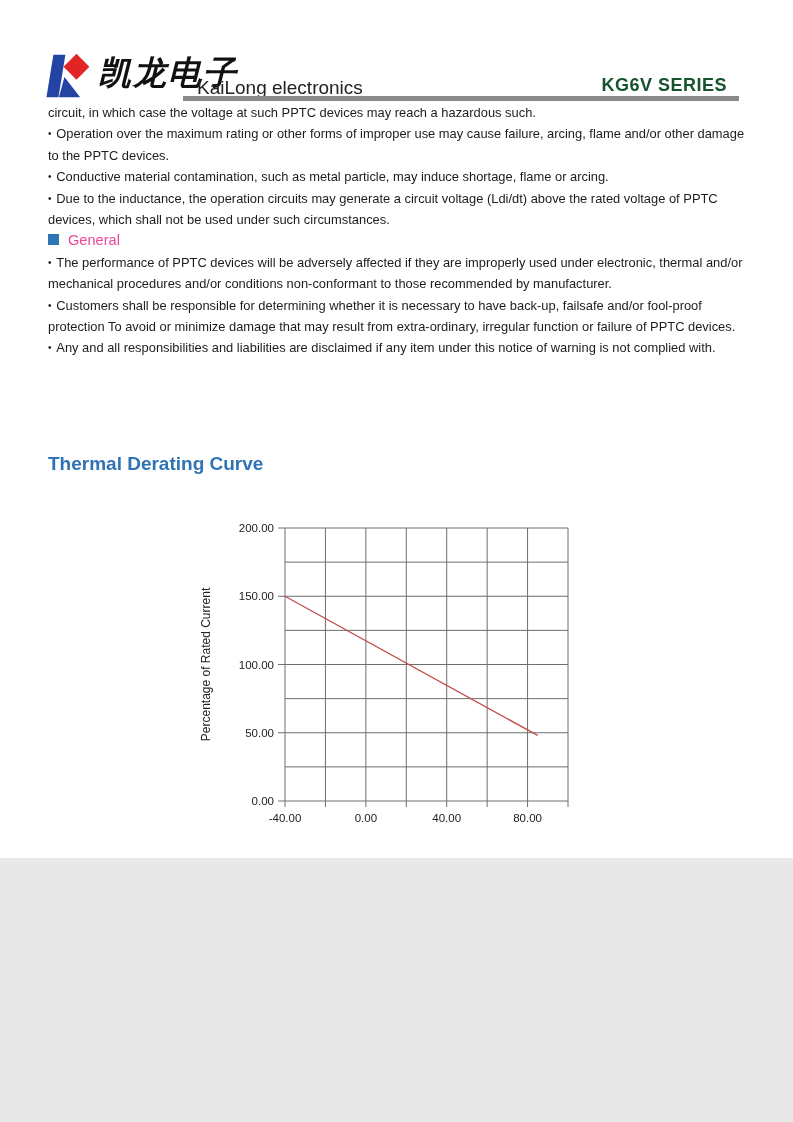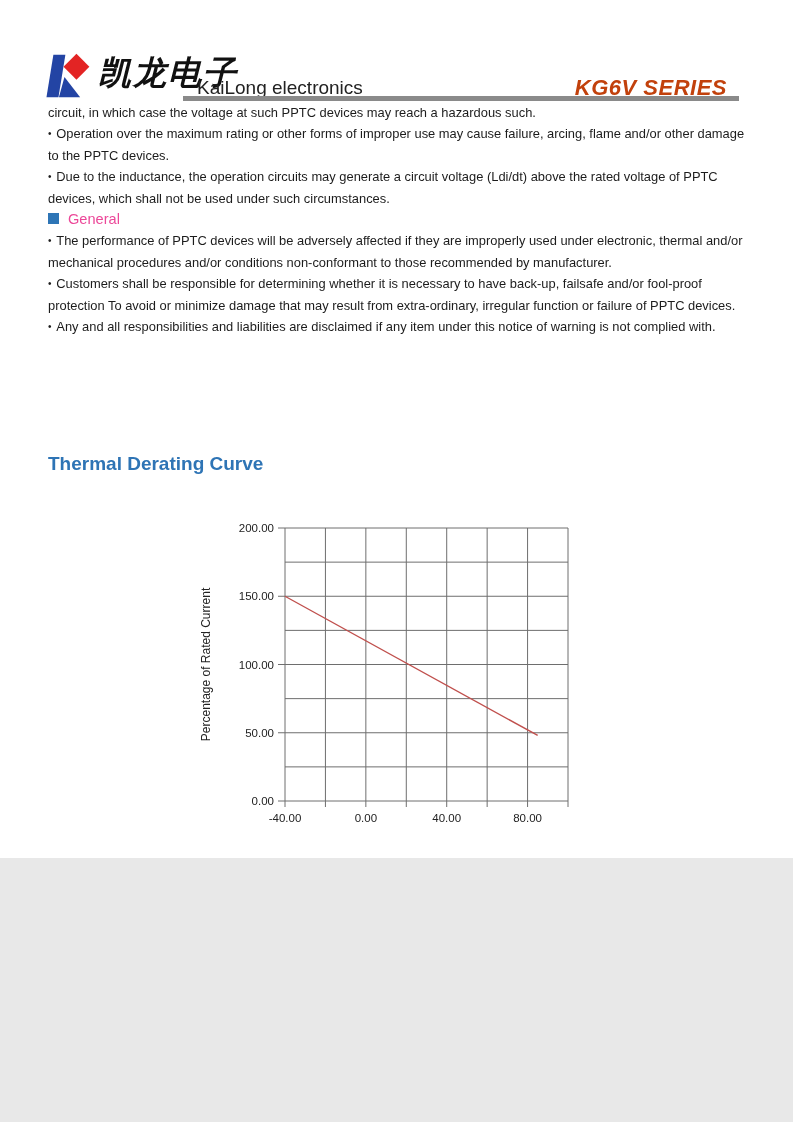--- a/index.html
+++ b/index.html
@@ -9,21 +9,21 @@
     font-family:"Liberation Sans","DejaVu Sans",sans-serif;color:#1c1c1c;
   }
   
   #logo-mark{position:absolute;left:46px;top:52px;width:48px;height:48px;}
   #logo-cn{
     position:absolute;left:98px;top:56px;font-size:33px;font-weight:bold;
     font-style:italic;color:#111;letter-spacing:2px;line-height:1;
     font-family:"DejaVu Sans",sans-serif;
   }
   #logo-latin{position:absolute;left:197px;top:77px;font-size:19px;color:#222;}
-  #series-title{position:absolute;right:66px;top:75px;font-size:22px;font-weight:bold;color:#c2410c;letter-spacing:0.5px;font-style:italic;}
+  #series-title{position:absolute;right:66px;top:75px;font-size:18px;font-weight:bold;color:#14532d;letter-spacing:0.5px;}
   #header-rule{position:absolute;left:183px;top:96px;width:556px;height:5px;background:#8a8a8a;}
   
   #body-text{position:absolute;left:48px;top:102px;width:702px;}
   #body-text p{margin:0;font-size:12.9px;line-height:21.4px;}
   .bullet{font-size:10px;vertical-align:1px;padding-right:2px;}
   .general-line{font-size:14.6px !important;color:#ec4899;}
   .gsq{display:inline-block;width:11px;height:11px;background:#2e75b6;margin-right:9px;}
   
   #section-title{position:absolute;left:48px;top:453px;font-size:19px;font-weight:bold;color:#2e74b5;}
   
@@ -47,20 +47,21 @@
   </svg>
   <div id="logo-cn">凯龙电子</div>
   <div id="logo-latin">KaiLong electronics</div>
   <div id="series-title">KG6V SERIES</div>
   <div id="header-rule" style="background: rgb(138, 138, 138);"></div>
 
   <div id="body-text">
     <div id="paras-pre">
         <p>circuit, in which case the voltage at such PPTC devices may reach a hazardous such.</p>
         <p><span class="bullet">• </span>Operation over the maximum rating or other forms of improper use may cause failure, arcing, flame and/or other damage to the PPTC devices.</p>
+        <p><span class="bullet">• </span>Conductive material contamination, such as metal particle, may induce shortage, flame or arcing.</p>
         <p><span class="bullet">• </span>Due to the inductance, the operation circuits may generate a circuit voltage (Ldi/dt) above the rated voltage of PPTC devices, which shall not be used under such circumstances.</p>
       </div>
     <p class="general-line"><span class="gsq"></span><span>General</span></p>
     <div id="paras-post">
         <p><span class="bullet">• </span>The performance of PPTC devices will be adversely affected if they are improperly used under electronic, thermal and/or mechanical procedures and/or conditions non-conformant to those recommended by manufacturer.</p>
         <p><span class="bullet">• </span>Customers shall be responsible for determining whether it is necessary to have back-up, failsafe and/or fool-proof protection To avoid or minimize damage that may result from extra-ordinary, irregular function or failure of PPTC devices.</p>
         <p><span class="bullet">• </span>Any and all responsibilities and liabilities are disclaimed if any item under this notice of warning is not complied with.</p>
       </div>
   </div>
 

